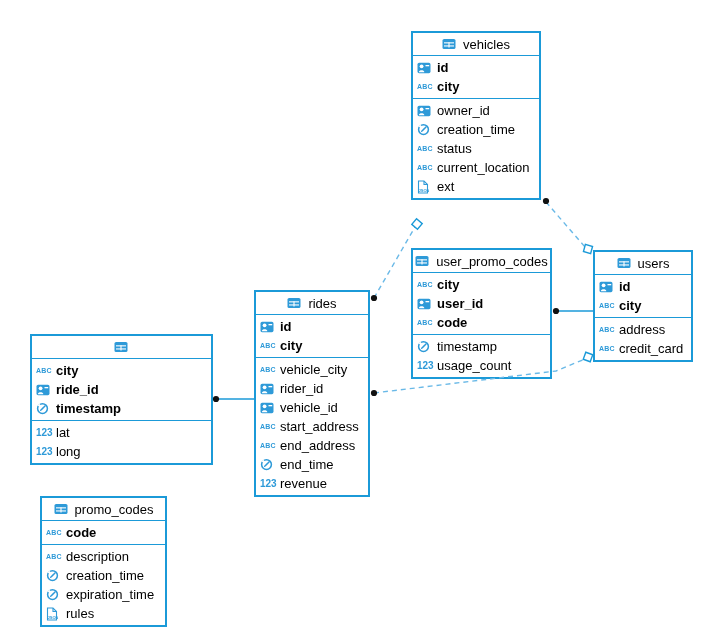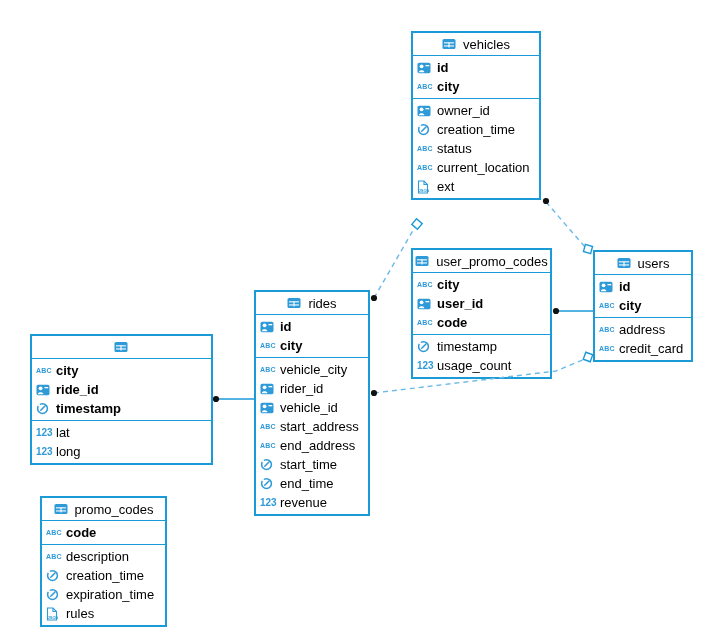--- a/index.html
+++ b/index.html
@@ -300,31 +300,20 @@
             <span class="icon-cell">
               <span class="abc">ABC</span>
             </span>
             <span class="label">start_address</span>
           </div>
           <div class="row">
             <span class="icon-cell">
               <span class="abc">ABC</span>
             </span>
             <span class="label">end_address</span>
-          </div>
-          <div class="row">
-            <span class="icon-cell">
-              <svg width="13" height="13" viewBox="0 0 13 13">
-                <circle cx="6.5" cy="6.6" r="4.9" fill="none" stroke="#2e9ad8" stroke-width="1.5"></circle>
-                <line x1="2.4" y1="2.5" x2="4.4" y2="4.5" stroke="#fff" stroke-width="2.4"></line>
-                <line x1="6.5" y1="6.6" x2="9" y2="4" stroke="#2e9ad8" stroke-width="1.4" stroke-linecap="round"></line>
-                <line x1="6.5" y1="6.6" x2="4.7" y2="8.3" stroke="#2e9ad8" stroke-width="1.4" stroke-linecap="round"></line>
-              </svg>
-            </span>
-            <span class="label">start_time</span>
           </div>
           <div class="row">
             <span class="icon-cell">
               <svg width="13" height="13" viewBox="0 0 13 13">
                 <circle cx="6.5" cy="6.6" r="4.9" fill="none" stroke="#2e9ad8" stroke-width="1.5"></circle>
                 <line x1="2.4" y1="2.5" x2="4.4" y2="4.5" stroke="#fff" stroke-width="2.4"></line>
                 <line x1="6.5" y1="6.6" x2="9" y2="4" stroke="#2e9ad8" stroke-width="1.4" stroke-linecap="round"></line>
                 <line x1="6.5" y1="6.6" x2="4.7" y2="8.3" stroke="#2e9ad8" stroke-width="1.4" stroke-linecap="round"></line>
               </svg>
             </span>

